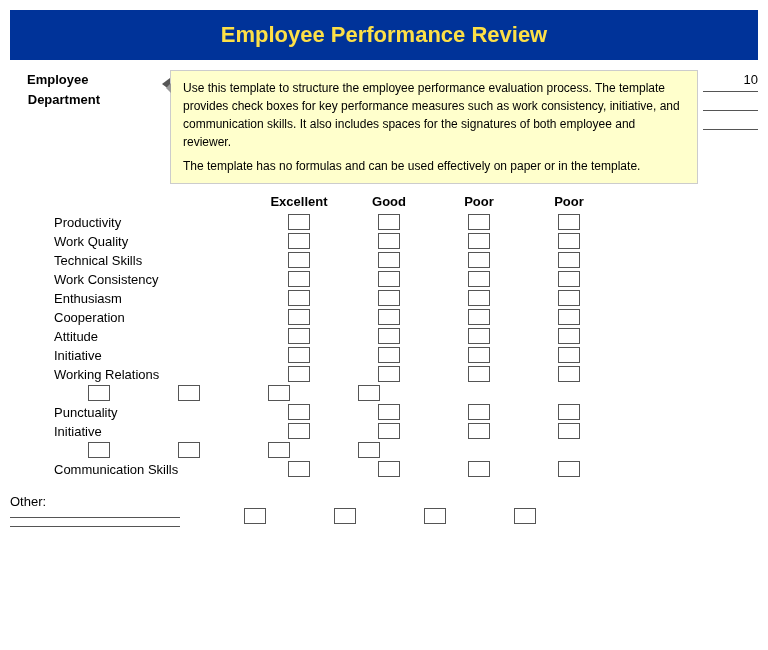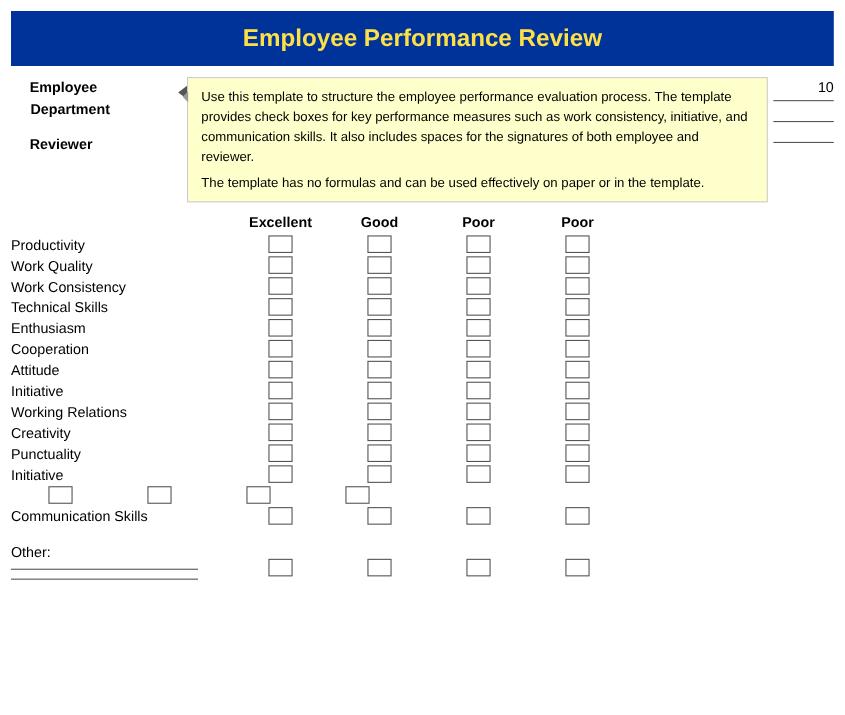--- a/index.html
+++ b/index.html
@@ -64,20 +64,21 @@
       gap: 6px;
     }
     .info-field-label {
       font-weight: bold;
       font-size: 13px;
       width: 90px;
       padding-left: 17px;
     }
     .ratings-section {
       margin-top: 10px;
+      margin-left: 44px;
     }
     .ratings-header {
       display: flex;
       margin-bottom: 4px;
     }
     .col-label {
       font-weight: bold;
       font-size: 13px;
       text-align: center;
     }
@@ -131,23 +132,20 @@
 
 <div class="top-section">
 
   <div class="left-labels">
     <div class="info-field-row" style="margin-bottom:5px;">
       <div class="info-field-label">Employee</div>
     </div>
     <div class="info-field-row" style="margin-bottom:16px;text-align:right;">
       <div class="info-field-label">Department</div>
     </div>
-    <div class="info-field-row" style="margin-bottom:5px;">
-      <div class="info-field-label">Reviewer</div>
-    </div>
   </div>
 
   <div style="position:relative; flex:1;">
     <div class="tooltip-arrow"></div>
     <div class="tooltip-box">
       <div class="tooltip-para">Use this template to structure the employee performance evaluation process. The template provides check boxes for key performance measures such as work consistency, initiative, and communication skills. It also includes spaces for the signatures of both employee and reviewer.</div>
       <div>The template has no formulas and can be used effectively on paper or in the template.</div>
     </div>
   </div>
 
@@ -194,50 +192,50 @@
           <div class="checkbox"></div>
         </div>
         <div class="checkbox-cell">
           <div class="checkbox"></div>
         </div>
         <div class="checkbox-cell">
           <div class="checkbox"></div>
         </div>
       </div>
       <div class="ratings-row">
+        <div class="skill-name">Technical Skills</div>
+        <div class="checkbox-cell">
+          <div class="checkbox"></div>
+        </div>
+        <div class="checkbox-cell">
+          <div class="checkbox"></div>
+        </div>
+        <div class="checkbox-cell">
+          <div class="checkbox"></div>
+        </div>
+        <div class="checkbox-cell">
+          <div class="checkbox"></div>
+        </div>
+      </div>
+      <div class="ratings-row">
         <div class="skill-name">Work Consistency</div>
         <div class="checkbox-cell">
           <div class="checkbox"></div>
         </div>
         <div class="checkbox-cell">
           <div class="checkbox"></div>
         </div>
         <div class="checkbox-cell">
           <div class="checkbox"></div>
         </div>
         <div class="checkbox-cell">
           <div class="checkbox"></div>
         </div>
       </div>
       <div class="ratings-row">
-        <div class="skill-name">Technical Skills</div>
-        <div class="checkbox-cell">
-          <div class="checkbox"></div>
-        </div>
-        <div class="checkbox-cell">
-          <div class="checkbox"></div>
-        </div>
-        <div class="checkbox-cell">
-          <div class="checkbox"></div>
-        </div>
-        <div class="checkbox-cell">
-          <div class="checkbox"></div>
-        </div>
-      </div>
-      <div class="ratings-row">
         <div class="skill-name">Enthusiasm</div>
         <div class="checkbox-cell">
           <div class="checkbox"></div>
         </div>
         <div class="checkbox-cell">
           <div class="checkbox"></div>
         </div>
         <div class="checkbox-cell">
           <div class="checkbox"></div>
         </div>
@@ -299,21 +297,20 @@
           <div class="checkbox"></div>
         </div>
         <div class="checkbox-cell">
           <div class="checkbox"></div>
         </div>
         <div class="checkbox-cell">
           <div class="checkbox"></div>
         </div>
       </div>
       <div class="ratings-row">
-        <div class="skill-name">Creativity</div>
         <div class="checkbox-cell">
           <div class="checkbox"></div>
         </div>
         <div class="checkbox-cell">
           <div class="checkbox"></div>
         </div>
         <div class="checkbox-cell">
           <div class="checkbox"></div>
         </div>
         <div class="checkbox-cell">

